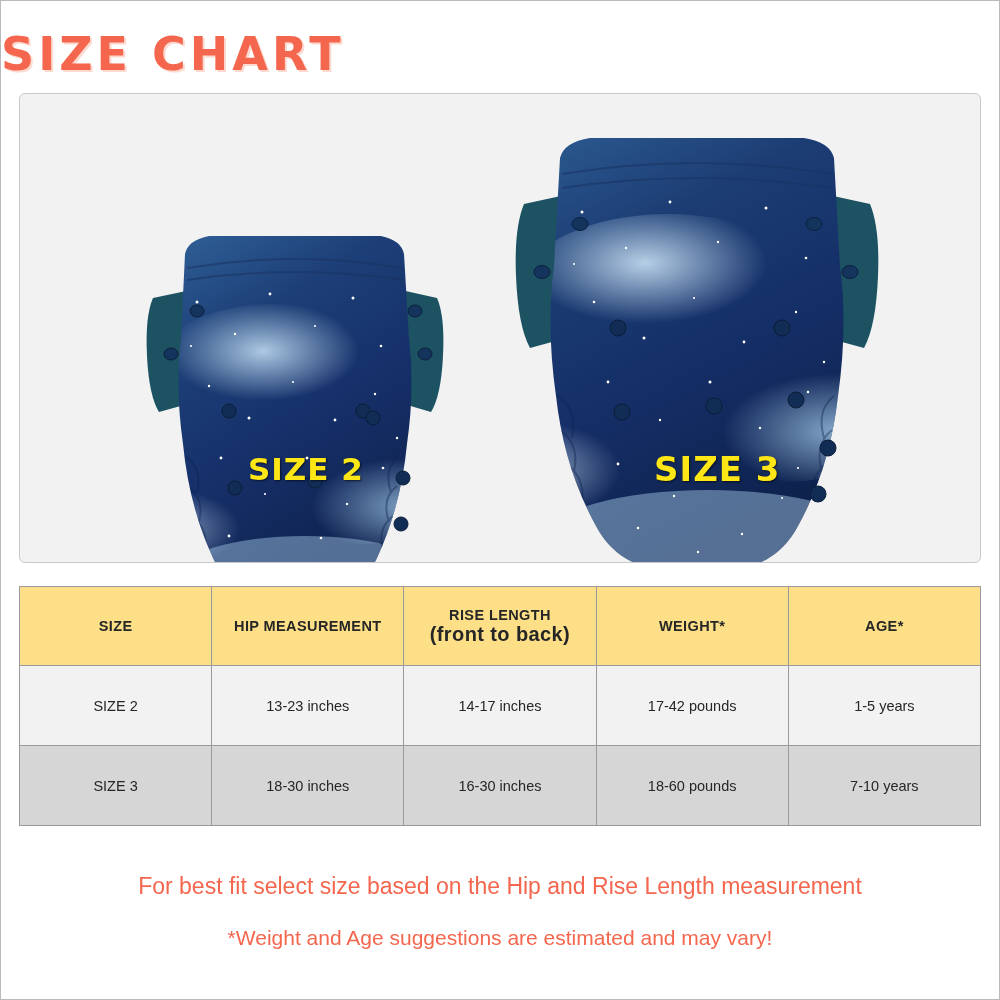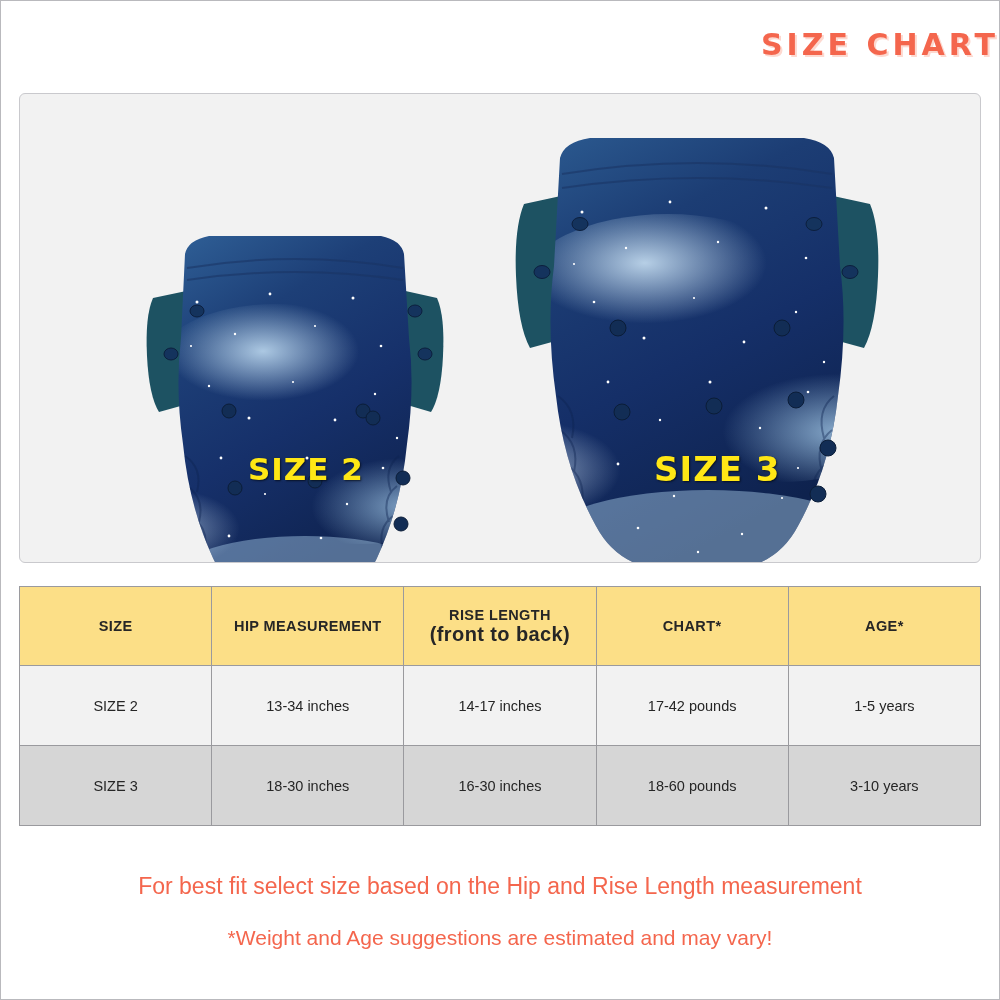--- a/index.html
+++ b/index.html
@@ -15,22 +15,22 @@
     width: 1000px;
     height: 1000px;
     box-sizing: border-box;
     background: #ffffff;
     border: 1px solid #b9b9bd;
     overflow: hidden;
   }
 
   
   .title {
-    text-align: right;
-    font-size: 30px;
+    text-align: left;
+    font-size: 46px;
     font-weight: bold;
     letter-spacing: 4px;
     color: #f4664d;
     margin-top: 26px;
     font-family: "DejaVu Sans", sans-serif;
     text-shadow: 2px 2px 0 #fdd9d0;
   }
 
   
   .photo-panel {
@@ -340,41 +340,41 @@
             <span>SIZE</span>
           </th>
           <th>
             <span>HIP MEASUREMENT</span>
           </th>
           <th>
             <span>RISE LENGTH</span>
             <span class="sub">(front to back)</span>
           </th>
           <th>
-            <span>CHART*</span>
+            <span>WEIGHT*</span>
           </th>
           <th>
             <span>AGE*</span>
           </th>
         </tr>
       </thead>
       <tbody>
         <tr class="row-light">
           <td>SIZE 2</td>
-          <td>13-34 inches</td>
+          <td>13-23 inches</td>
           <td>14-17 inches</td>
           <td>17-42 pounds</td>
           <td>1-5 years</td>
         </tr>
         <tr class="row-dark">
           <td>SIZE 3</td>
           <td>18-30 inches</td>
           <td>16-30 inches</td>
           <td>18-60 pounds</td>
-          <td>3-10 years</td>
+          <td>7-10 years</td>
         </tr>
       </tbody>
     </table>
   </div>
 
   <div class="note note1">For best fit select size based on the Hip and Rise Length measurement</div>
   <div class="note note2">*Weight and Age suggestions are estimated and may vary!</div>
 
 </div>
 

